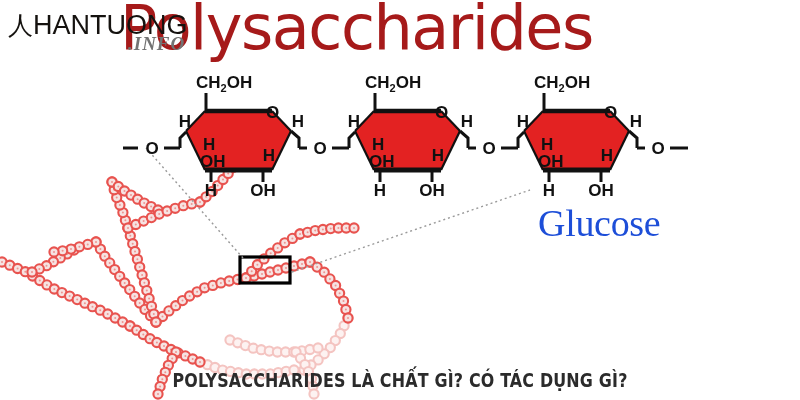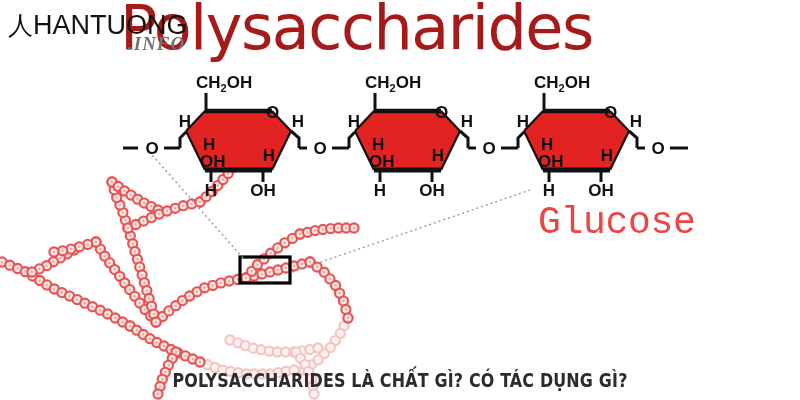--- a/index.html
+++ b/index.html
@@ -34,24 +34,24 @@
     position:absolute; left:120px; top:-9px;
     font-family:"DejaVu Sans", sans-serif;
     font-size:62px; font-weight:400;
     letter-spacing:-1.5px;
     color:#a61a1a; white-space:nowrap;
   }
 
   
   .glucose-label {
     position:absolute; left:538px; top:203px;
-    font-family:Liberation Mono, monospace;
+    font-family:Liberation Serif, serif;
     font-size:38px; font-weight:300;
     line-height:40px; letter-spacing:-0.3px;
-    color:#ef4444; white-space:nowrap;
+    color:#1d4ed8; white-space:nowrap;
   }
 
   
   .caption {
     position:absolute; left:0; top:369px;
     width:800px; text-align:center;
     font-family:"DejaVu Sans Condensed","Liberation Sans Narrow","Liberation Sans",sans-serif;
     font-size:19px; font-weight:bold;
     letter-spacing:0.2px;
     color:#2b2b2b; white-space:nowrap;

